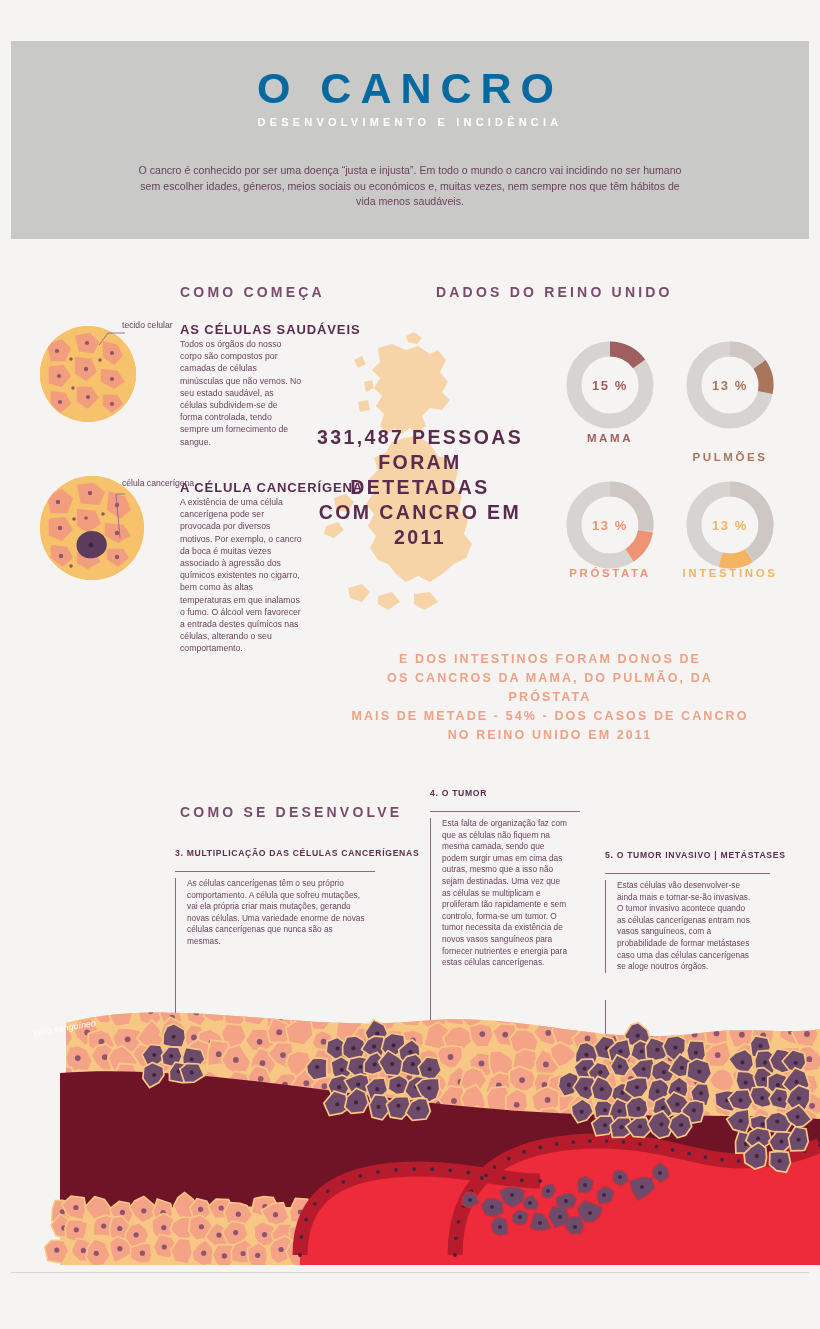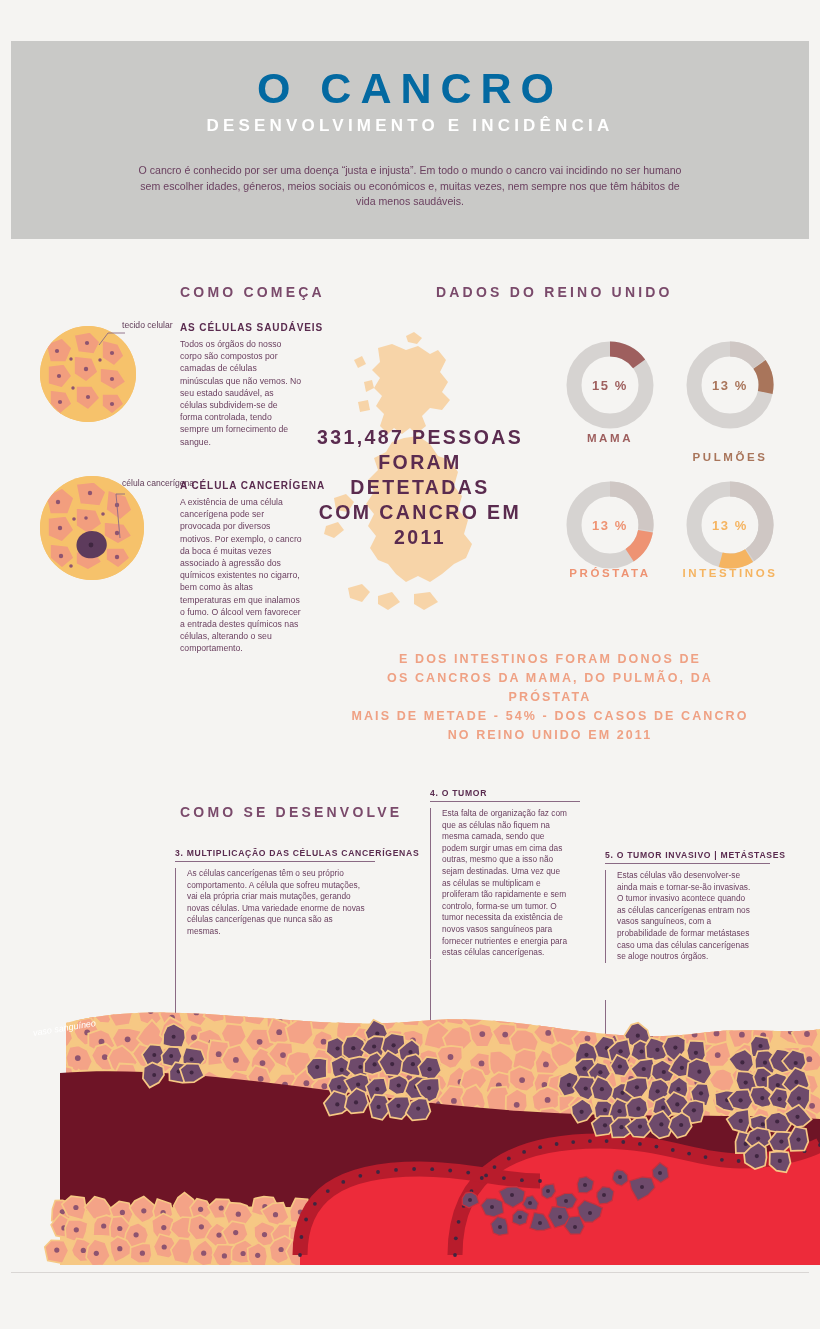--- a/index.html
+++ b/index.html
@@ -17,21 +17,21 @@
     background:#C9C9C7;
   }
   .title{
     position:absolute;left:0;top:26px;width:798px;text-align:center;
     font-family:"Liberation Sans Narrow","Liberation Sans",sans-serif;
     font-size:43px;font-weight:bold;letter-spacing:9px;
     color:#0369a1;line-height:1;
   }
   .subtitle{
     position:absolute;left:0;top:76px;width:798px;text-align:center;
-    font-size:17px;font-weight:bold;letter-spacing:4.2px;
+    font-size:11px;font-weight:bold;letter-spacing:4.2px;
     color:#FFFFFF;line-height:1;
   }
   .lede{
     position:absolute;left:119px;top:122px;width:560px;text-align:center;
     font-size:10.6px;line-height:15.5px;color:#6B4160;
   }
 
   
   .sect-head{
     position:absolute;
@@ -54,21 +54,21 @@
 
   .callout-label{
     position:absolute;font-size:8.6px;line-height:10.5px;color:#5F3B57;
   }
   #lbl-tecido{left:122px;top:320px;}
   #lbl-cancerigena{left:122px;top:478px;}
 
   .block-title{
     position:absolute;
     font-family:"Liberation Sans Narrow","Liberation Sans",sans-serif;
-    font-size:10px;font-weight:bold;letter-spacing:0.9px;color:#5A2B4F;
+    font-size:13px;font-weight:bold;letter-spacing:0.9px;color:#5A2B4F;
     white-space:nowrap;
   }
   #bt-saudaveis{left:180px;top:322px;}
   #bt-cancerigena{left:180px;top:480px;}
 
   .block-body{
     position:absolute;width:122px;font-size:8.7px;line-height:12.2px;color:#6B4160;
   }
   #bb-saudaveis{left:180px;top:338px;}
   #bb-cancerigena{left:180px;top:496px;}
@@ -112,21 +112,21 @@
     font-family:"Liberation Sans Narrow","Liberation Sans",sans-serif;
     font-size:12.5px;font-weight:bold;letter-spacing:2.1px;line-height:19px;
     color:#EFA184;
   }
 
   
   .step{position:absolute;}
   .step-title{
     font-family:"Liberation Sans Narrow","Liberation Sans",sans-serif;
     font-size:8.6px;font-weight:bold;letter-spacing:0.7px;color:#5A2B4F;
-    white-space:nowrap;padding-bottom:3px;border-bottom:1px solid #8A6A84;
+    white-space:nowrap;padding-bottom:13px;border-bottom:1px solid #8A6A84;
   }
   .step-body{
     margin-top:6px;padding-left:11px;border-left:1px solid #8A6A84;
     font-size:8.3px;line-height:11.6px;color:#6B4160;
   }
   #step-3{left:175px;top:848px;width:200px;}
   #step-3 .step-body{width:178px;}
   #step-4{left:430px;top:788px;width:150px;}
   #step-4 .step-body{width:128px;}
   #step-5{left:605px;top:850px;width:165px;}

